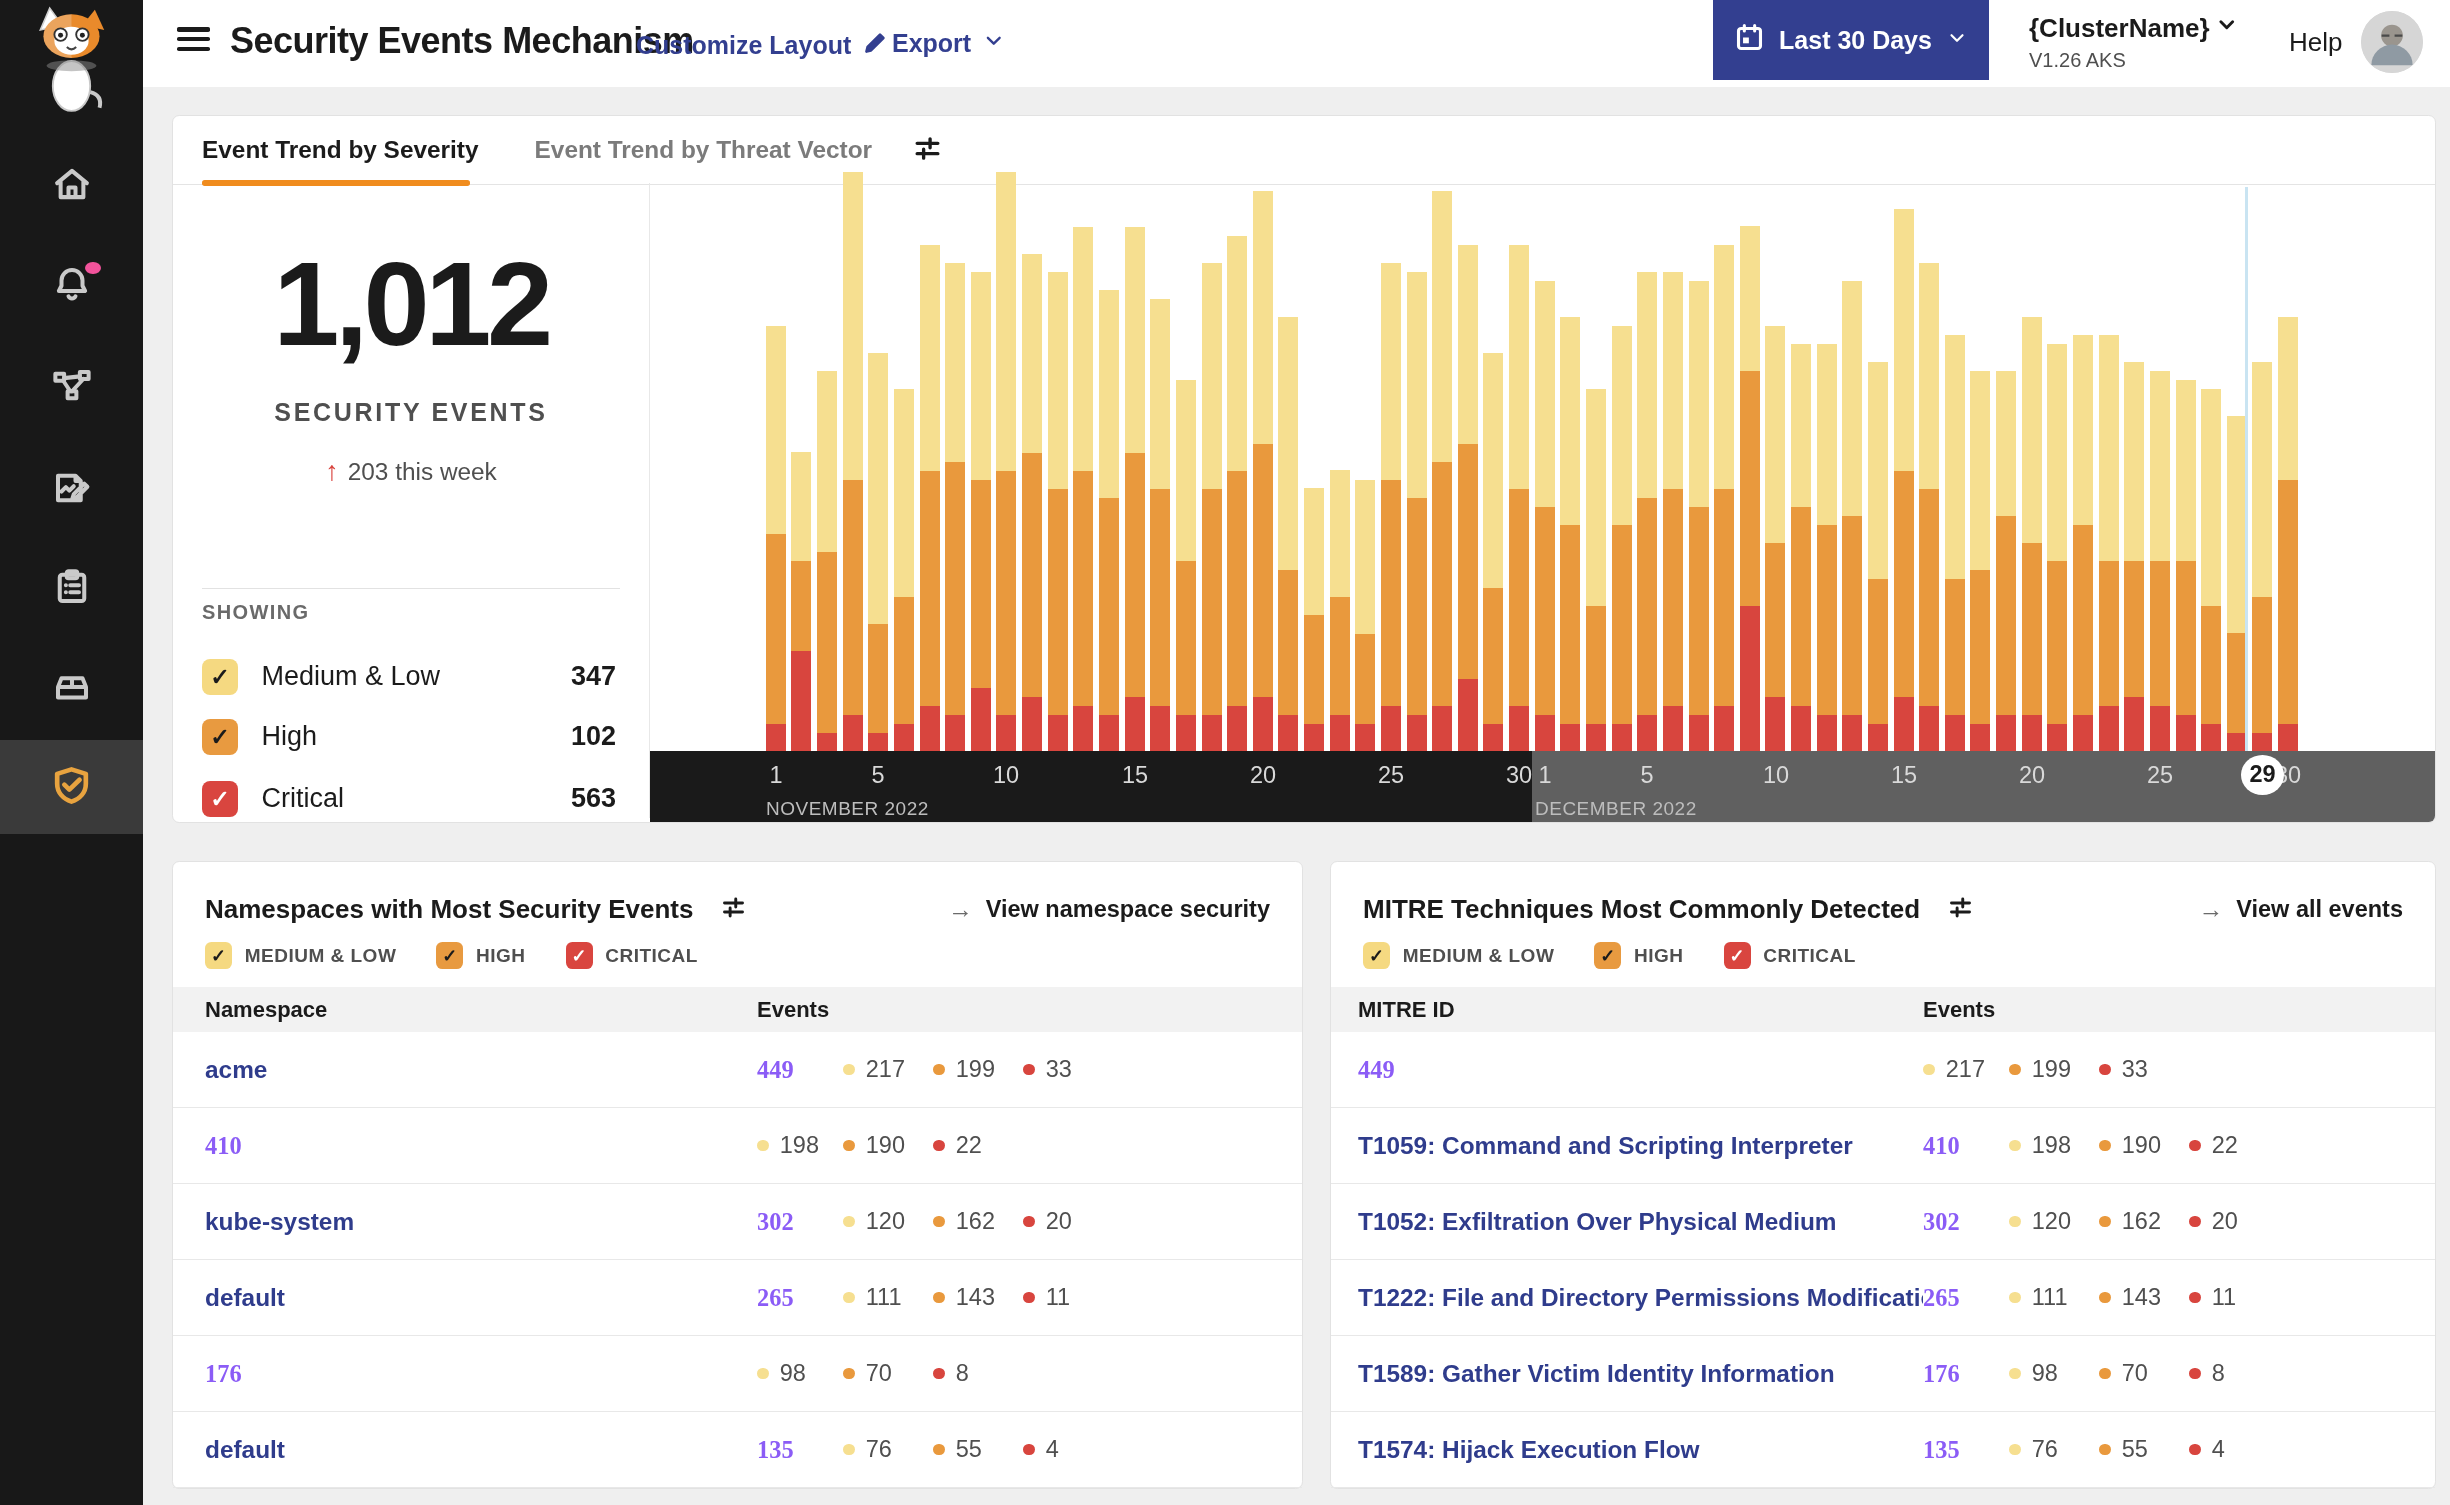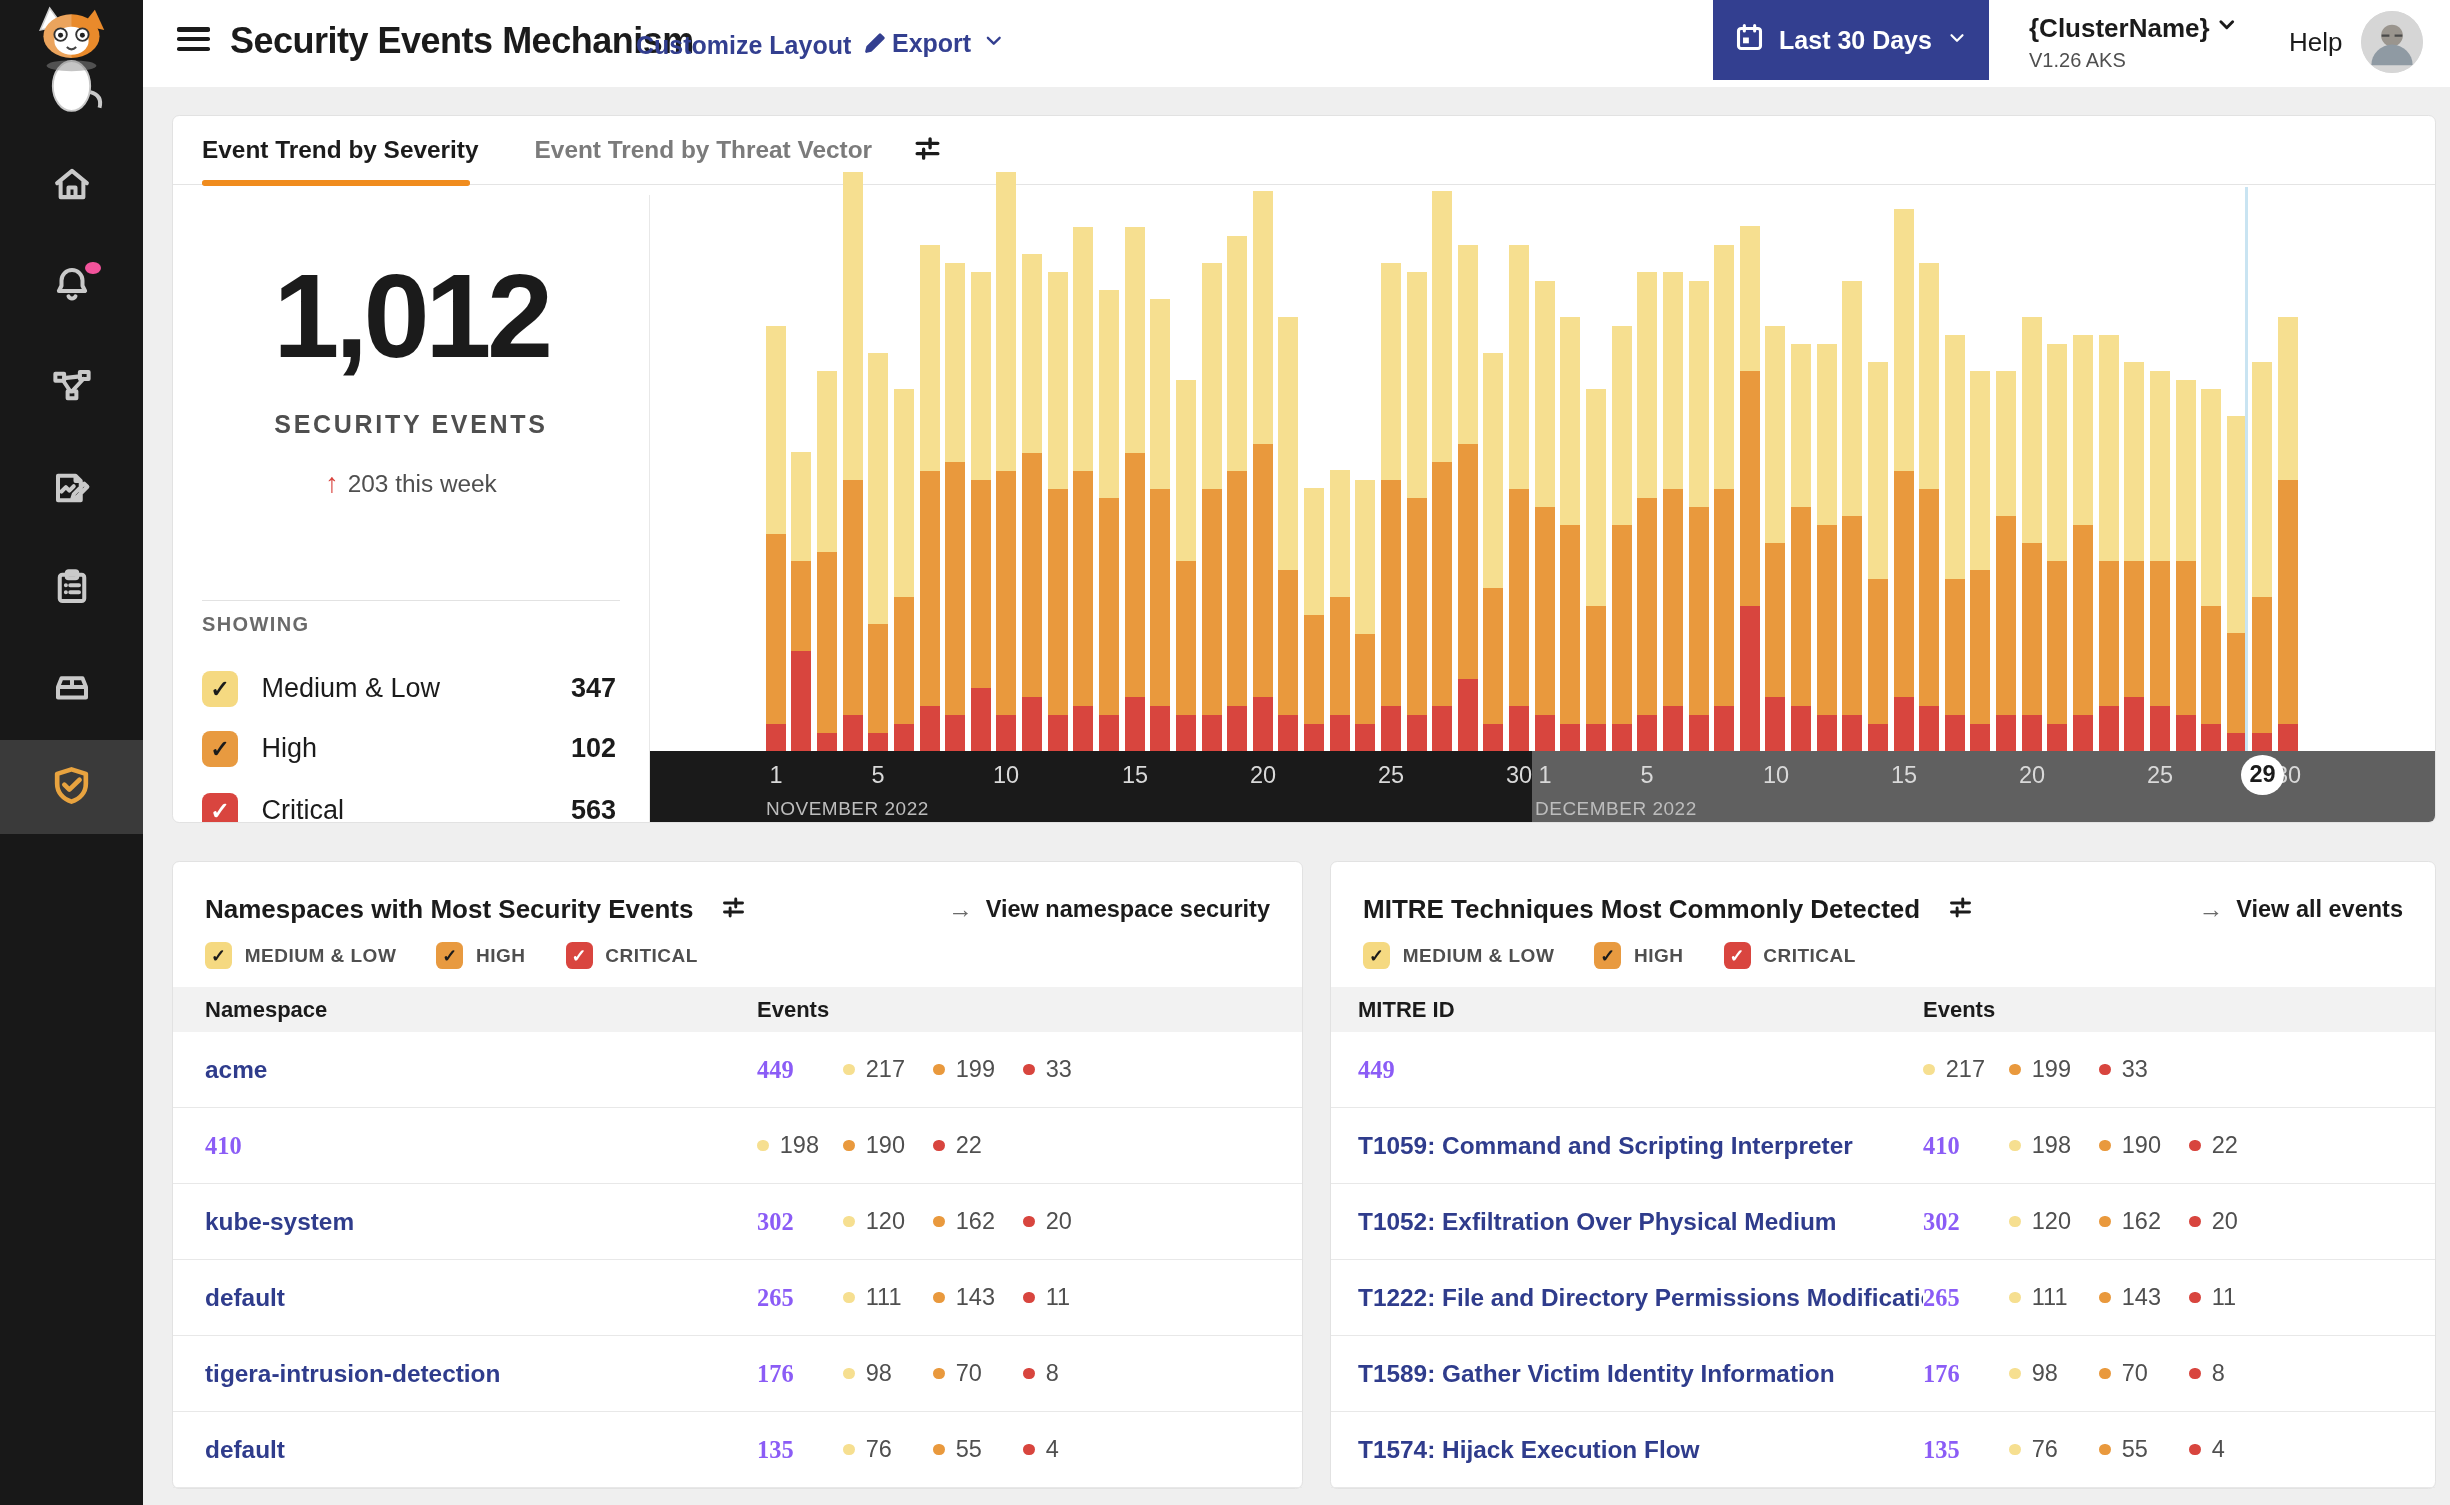--- a/index.html
+++ b/index.html
@@ -37,21 +37,21 @@
 
   .tabs{position:relative;height:69px;border-bottom:1.8px solid #e4e4e4;display:flex;align-items:center;padding-left:29px;box-sizing:border-box;}
   .tab{font-size:24.4px;cursor:pointer;}
   .tab.active{font-weight:bold;color:#1b1b1b;}
   .tab.inactive{font-weight:bold;color:#7b7b7b;margin-left:56px;}
   .tab-underline{position:absolute;left:29px;bottom:-1.8px;width:268px;height:5.4px;background:#f08c1e;border-radius:2.7px;}
   .sliders-icon{margin-left:40px;cursor:pointer;}
   .sliders-icon svg, .card-sliders svg{stroke:#1b1b1b;fill:none;stroke-width:2.6;stroke-linecap:round;}
 
   
-  .stats-panel{position:absolute;left:0;top:79px;width:477px;height:635px;border-right:0.9px solid #e8e8e8;box-sizing:border-box;}
+  .stats-panel{position:absolute;left:0;top:67px;width:477px;height:635px;border-right:0.9px solid #e8e8e8;box-sizing:border-box;}
   .big-number{position:absolute;top:52px;width:100%;text-align:center;font-size:119px;font-weight:bold;color:#1b1b1b;letter-spacing:-4.5px;}
   .big-label{position:absolute;top:215px;width:100%;text-align:center;font-size:25px;font-weight:bold;color:#4f4f4f;letter-spacing:2.7px;}
   .delta{position:absolute;top:273px;width:100%;text-align:center;font-size:24.4px;color:#4f4f4f;}
   .delta .up{color:#d9453f;font-weight:bold;margin-right:9px;font-size:27px;}
   .stats-hr{position:absolute;top:405px;left:29px;right:29px;height:0;border-top:1.8px solid #e2e2e2;}
   .showing{position:absolute;top:418px;left:29px;font-size:20px;font-weight:bold;color:#6a6a6a;letter-spacing:1.4px;}
   .legend-row{position:absolute;left:29px;right:33px;height:43px;display:flex;align-items:center;}
   .checkbox{width:36px;height:36px;border-radius:8.1px;display:flex;align-items:center;justify-content:center;font-size:23.5px;font-weight:bold;color:#1b1b1b;flex:0 0 auto;cursor:pointer;}
   .legend-row .lbl{font-size:27px;color:#1b1b1b;margin-left:23.5px;}
   .legend-row .cnt{margin-left:auto;font-size:27px;font-weight:bold;color:#1b1b1b;}
@@ -701,21 +701,20 @@
           <div class="dotval">
             <span class="dot" style="background: rgb(233, 153, 61);"></span>
             <span>143</span>
           </div>
           <div class="dotval">
             <span class="dot" style="background: rgb(216, 69, 62);"></span>
             <span>11</span>
           </div>
         </div>
         <div class="trow grid-ns">
-          <div class="name">tigera-intrusion-detection</div>
           <div class="tot">176</div>
           <div class="dotval">
             <span class="dot" style="background: rgb(246, 223, 144);"></span>
             <span>98</span>
           </div>
           <div class="dotval">
             <span class="dot" style="background: rgb(233, 153, 61);"></span>
             <span>70</span>
           </div>
           <div class="dotval">

